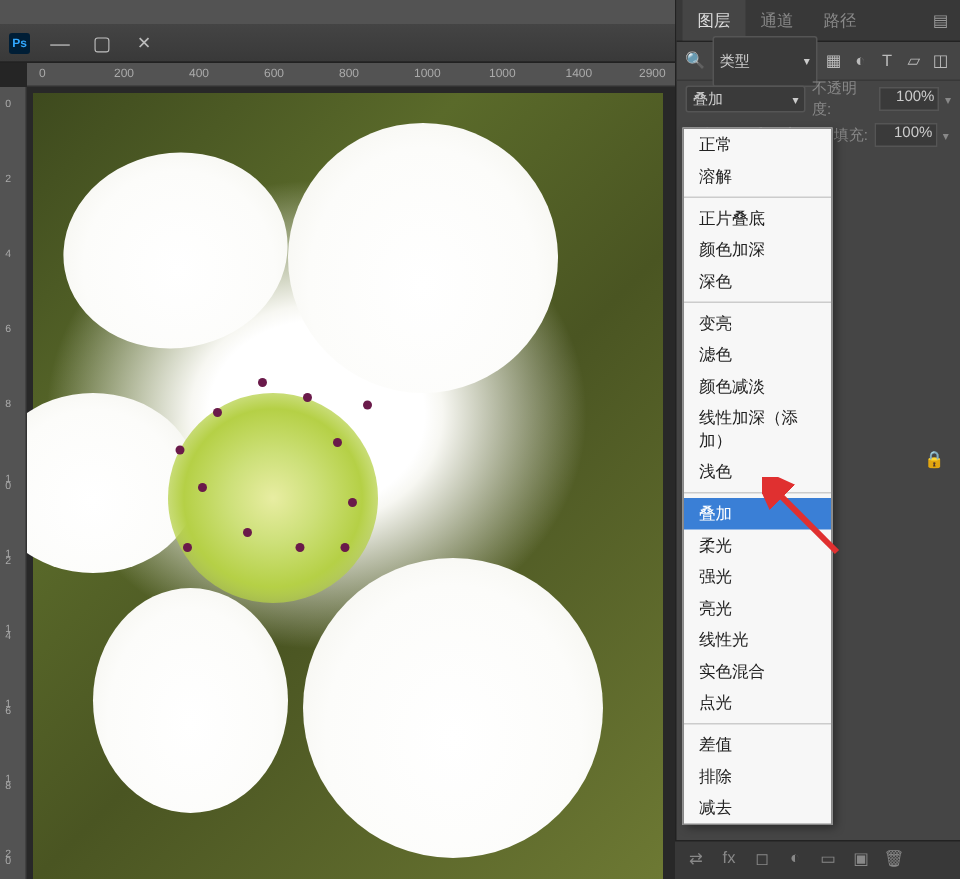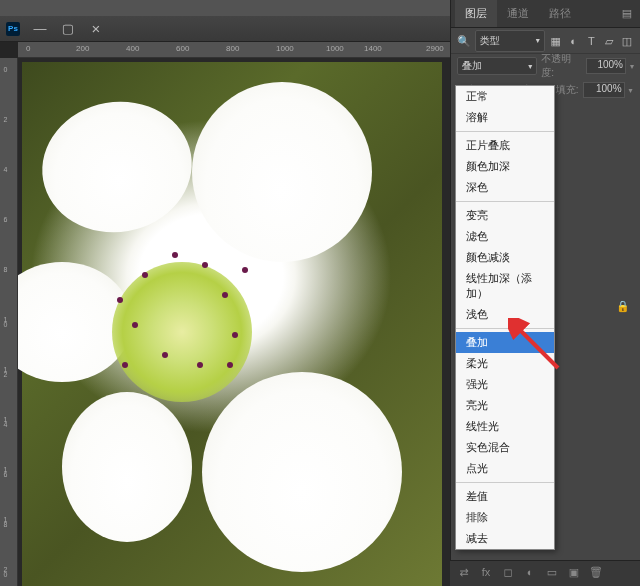--- a/index.html
+++ b/index.html
@@ -28,21 +28,21 @@
   .p5 { left: 40px; top: 330px; width: 130px; height: 150px; }
   .stamen { position: absolute; width: 6px; height: 6px; background: #6a1a4a; border-radius: 50%; }
   
   .side-panel { position: absolute; right: 0; top: 0; width: 190px; height: 586px; background: #454545; border-left: 1px solid #222; }
   .panel-tabs { height: 28px; background: #383838; display: flex; align-items: center; padding: 0 4px; border-bottom: 1px solid #222; }
   .panel-tab { padding: 6px 10px; color: #888; font-size: 11px; cursor: pointer; }
   .panel-tab.active { color: #ddd; background: #454545; }
   .panel-menu-btn { margin-left: auto; width: 18px; color: #999; font-size: 11px; text-align: center; cursor: pointer; }
   
   .panel-row { height: 26px; display: flex; align-items: center; padding: 0 6px; gap: 4px; border-bottom: 1px solid #383838; }
-  .filter-select { flex: 0 0 70px; height: 22px; background: #3a3a3a; border: 1px solid #555; border-radius: 2px; color: #ccc; font-size: 10px; display: flex; align-items: center; padding: 4px 4px; cursor: pointer; }
+  .filter-select { flex: 0 0 70px; height: 22px; background: #3a3a3a; border: 1px solid #555; border-radius: 2px; color: #ccc; font-size: 10px; display: flex; align-items: center; padding: 16px 4px; cursor: pointer; }
   .filter-select .chev { margin-left: auto; font-size: 8px; }
   .icon-btn { width: 16px; height: 16px; color: #bbb; font-size: 11px; text-align: center; line-height: 16px; cursor: pointer; }
   
   .blend-row { height: 24px; display: flex; align-items: center; padding: 0 6px; gap: 4px; color: #888; font-size: 10px; }
   .blend-select { width: 84px; height: 18px; background: #3a3a3a; border: 1px solid #555; border-radius: 2px; color: #ccc; font-size: 10px; display: flex; align-items: center; padding: 0 4px; cursor: pointer; }
   .blend-select .chev { margin-left: auto; font-size: 8px; }
   .pct-input { width: 42px; height: 16px; background: #3a3a3a; border: 1px solid #555; color: #ccc; font-size: 10px; text-align: right; padding-right: 2px; }
   
   .lock-row { height: 24px; display: flex; align-items: center; padding: 0 6px; gap: 4px; color: #888; font-size: 10px; }
   .lock-icon { width: 14px; height: 14px; text-align: center; }
@@ -69,21 +69,21 @@
     <div class="win-btn close">×</div>
   </div>
   <div class="ruler-h">
     <span style="left:8px">0</span>
     <span style="left:58px">200</span>
     <span style="left:108px">400</span>
     <span style="left:158px">600</span>
     <span style="left:208px">800</span>
     <span style="left:258px">1000</span>
     <span style="left:308px">1000</span>
-    <span style="left:346px">1400</span>
+    <span style="left:359px">1400</span>
     <span style="left:408px">2900</span>
   </div>
   <div class="ruler-v">
     <span style="top:8px">0</span>
     <span style="top:58px">2</span>
     <span style="top:108px">4</span>
     <span style="top:158px">6</span>
     <span style="top:208px">8</span>
     <span style="top:258px">10</span>
     <span style="top:308px">12</span>

